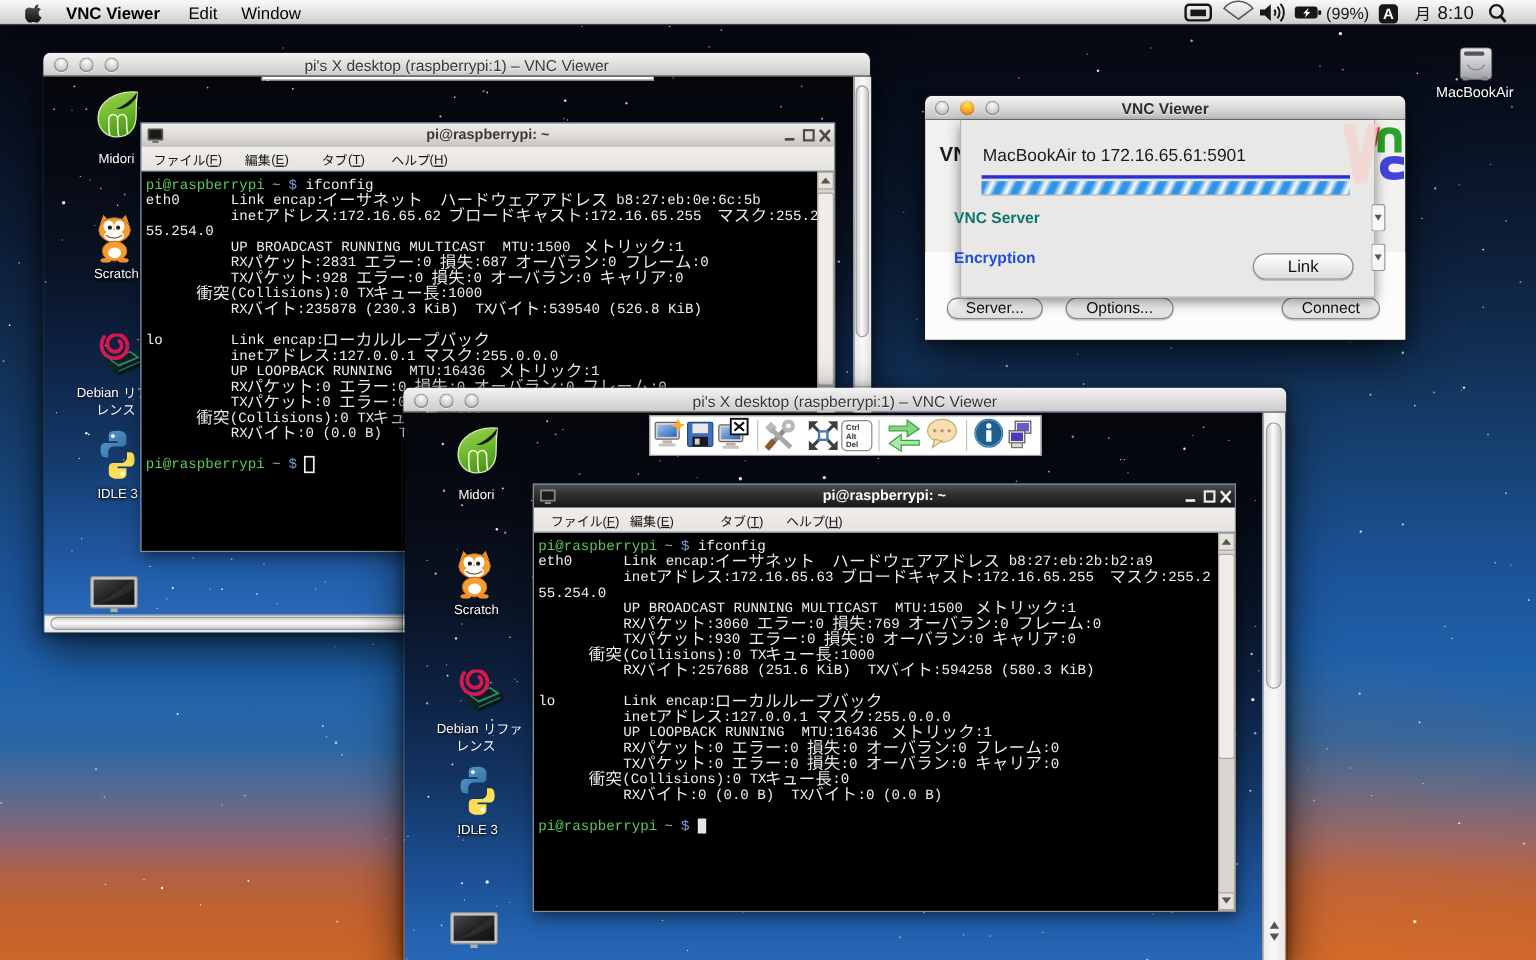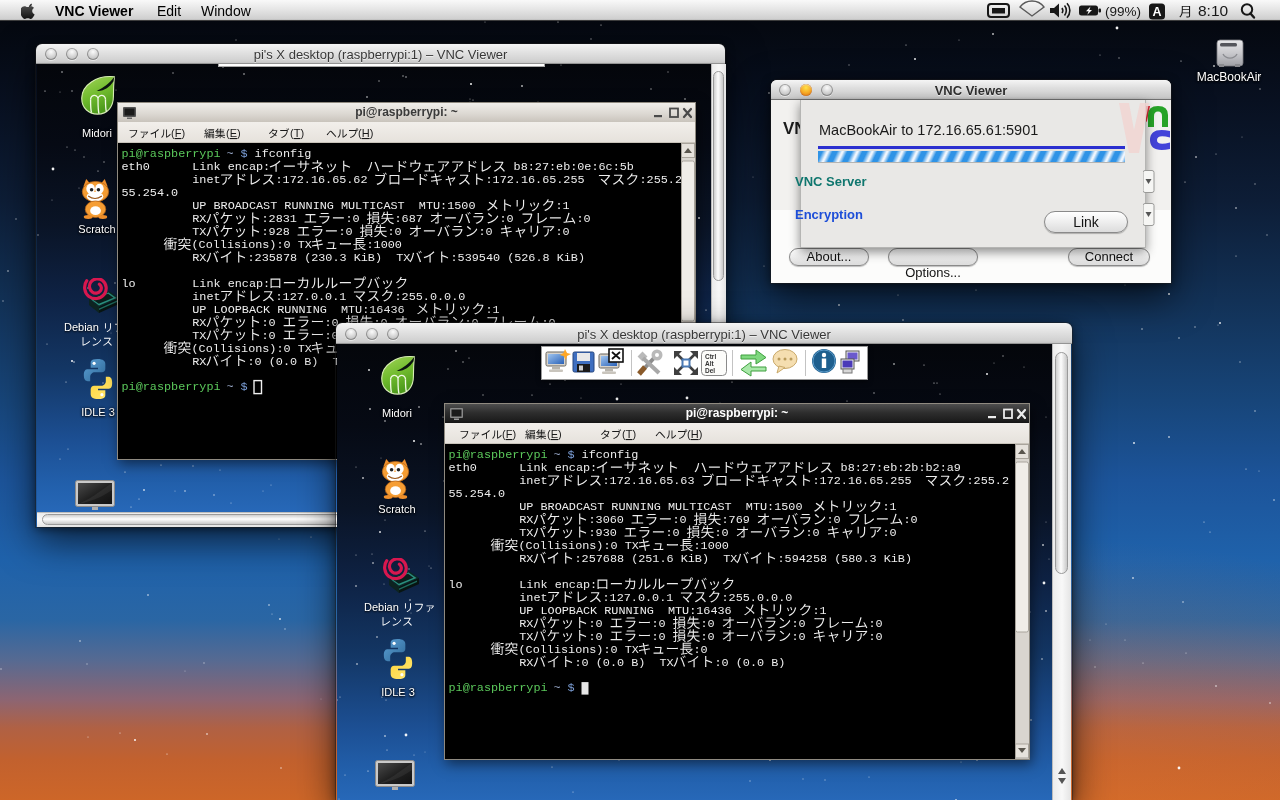--- a/index.html
+++ b/index.html
@@ -957,22 +957,22 @@
 <path d="M26 36 Q6 32 6 45 Q6 58 26 54 L26 47.5 Q13 51 13 45 Q13 39 26 42.5 Z" fill="#4343d9"></path>
 </svg>
     <svg class="abs" style="left:372px;top:90px;z-index:6" width="12" height="23" viewBox="0 0 12 23">
 <rect x="0" y="0.5" width="11" height="22" rx="2" fill="#f6f6f4" stroke="#9a9a98"></rect>
 <polygon points="2.5,9 8.5,9 5.5,14" fill="#555"></polygon>
     </svg>
     <svg class="abs" style="left:372px;top:123px;z-index:6" width="12" height="23" viewBox="0 0 12 23">
 <rect x="0" y="0.5" width="11" height="22" rx="2" fill="#f6f6f4" stroke="#9a9a98"></rect>
 <polygon points="2.5,9 8.5,9 5.5,14" fill="#555"></polygon>
     </svg>
-    <div class="abtn" style="left:18px;top:168px;width:80px;height:18px;padding-top:0px">About...</div>
-    <div class="abtn" style="left:117px;top:168px;width:90px;height:18px;padding-top:16px">Options...</div>
+    <div class="abtn" style="left:18px;top:168px;width:80px;height:18px;padding-top:0px">Server...</div>
+    <div class="abtn" style="left:117px;top:168px;width:90px;height:18px;padding-top:0px">Options...</div>
     <div class="abtn" style="left:297px;top:168px;width:82px;height:18px;padding-top:0px">Connect</div>
   </div>
 <div class="macwin" style="left:336px;top:323px;width:736px;height:477px;z-index:30">
     <div class="tbar" style="height:21px"></div>
     <div class="tl" style="left:9px;top:4.5px"></div>
     <div class="tl" style="left:30px;top:4.5px"></div>
     <div class="tl" style="left:51px;top:4.5px"></div>
     <div class="mactitle" style="top:4px">pi's X desktop (raspberrypi:1) – VNC Viewer</div>
     <div class="abs pibg1" style="left:1px;top:21px;width:715px;height:456px;overflow:hidden">
       <svg width="715" height="456" style="position:absolute;left:0;top:0">

